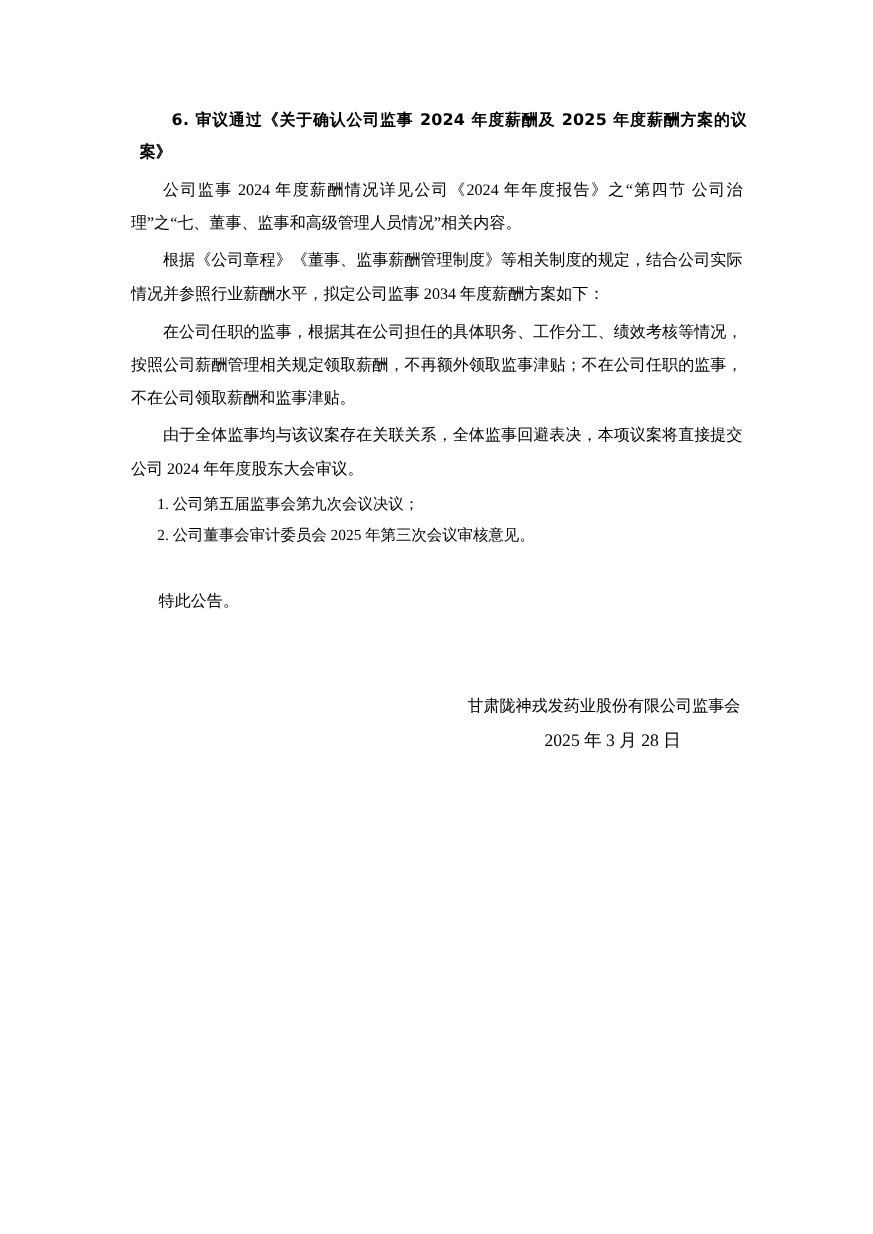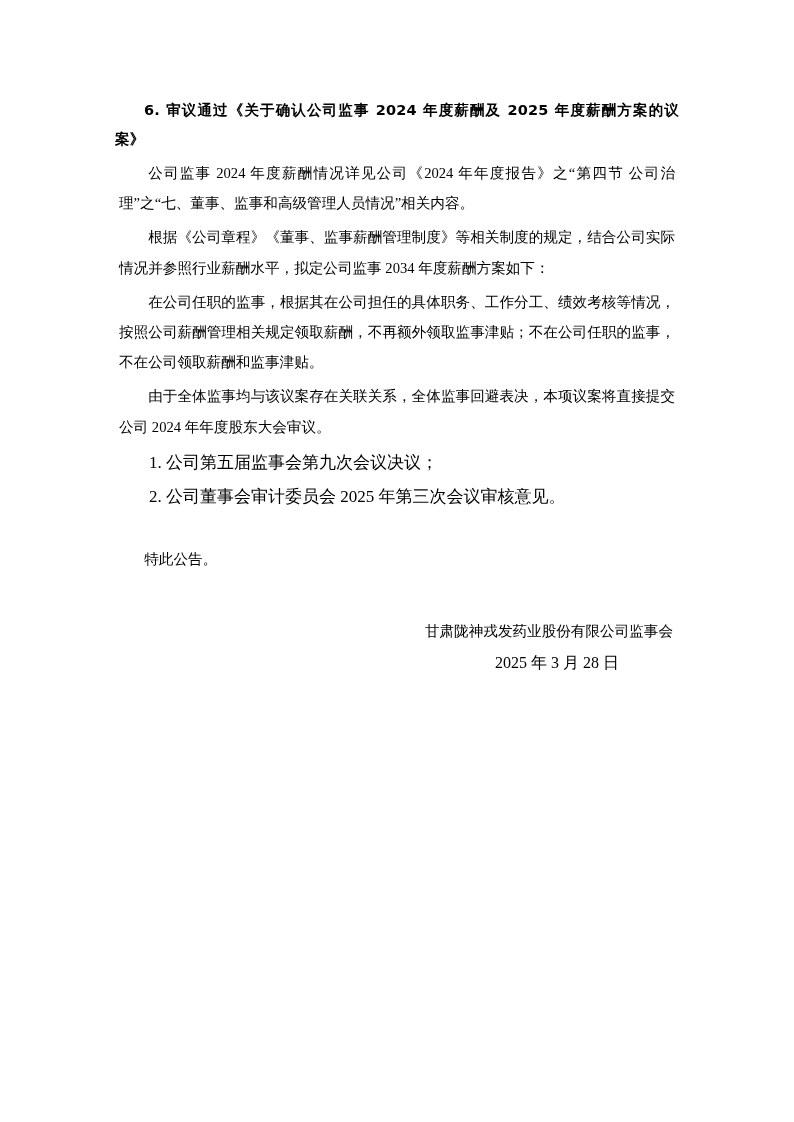--- a/index.html
+++ b/index.html
@@ -24,56 +24,56 @@
     width: 100%;
   }
   .heading {
     font-family: "DejaVu Sans", "Liberation Sans", sans-serif;
     font-weight: bold;
     font-size: 14.5px;
     line-height: 2.0;
     text-align: justify;
     text-justify: inter-ideograph;
     text-indent: 2em;
-    margin: 0 0 2px 0;
+    margin: 0 0 2px 12px;
     letter-spacing: 0.2px;
   }
   .para {
     font-size: 14.6px;
     line-height: 2.07;
     text-align: justify;
     text-justify: inter-ideograph;
     text-indent: 2em;
     margin: 4px;
   }
   .subheading {
     font-family: "DejaVu Sans", "Liberation Sans", sans-serif;
     font-weight: bold;
     font-size: 14.5px;
     line-height: 2.07;
     text-indent: 2em;
     margin: 0;
   }
   .list-item {
-    font-size: 17px;
+    font-size: 14px;
     line-height: 2.02;
     text-indent: 2em;
     margin: 0;
   }
   .spacer-line {
     height: 30px;
   }
   .notice {
     font-size: 14.6px;
     line-height: 2.07;
     text-indent: 2em;
     margin: 0;
   }
   .sign-block {
-    margin-top: 41px;
+    margin-top: 64px;
     text-align: right;
     padding-right: 6px;
   }
   .sign-line {
     font-size: 14.6px;
     line-height: 2.07;
   }
   .sign-date {
     font-size: 16px;
     line-height: 2.07;

